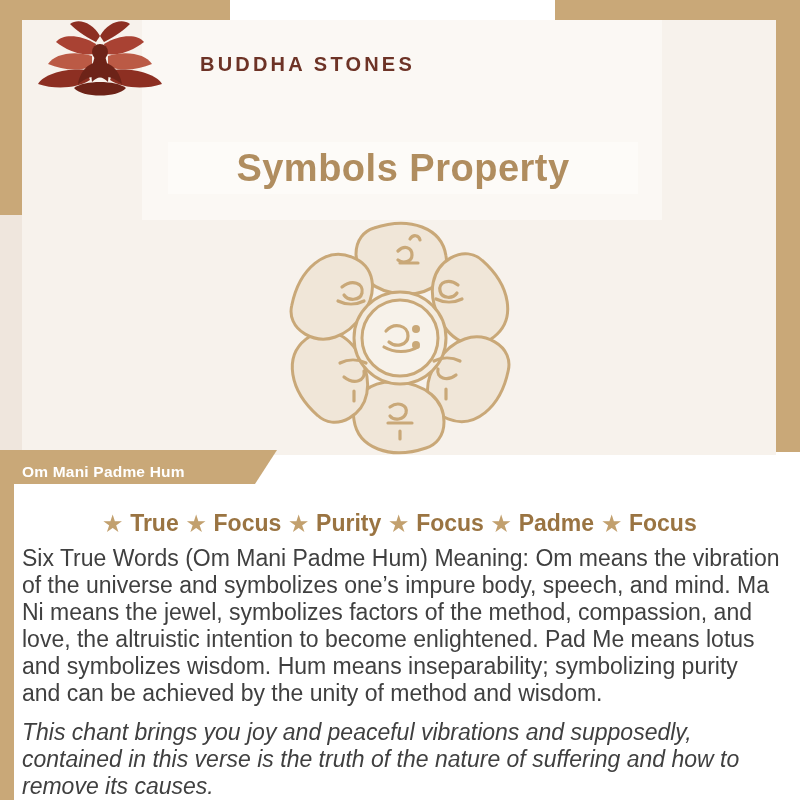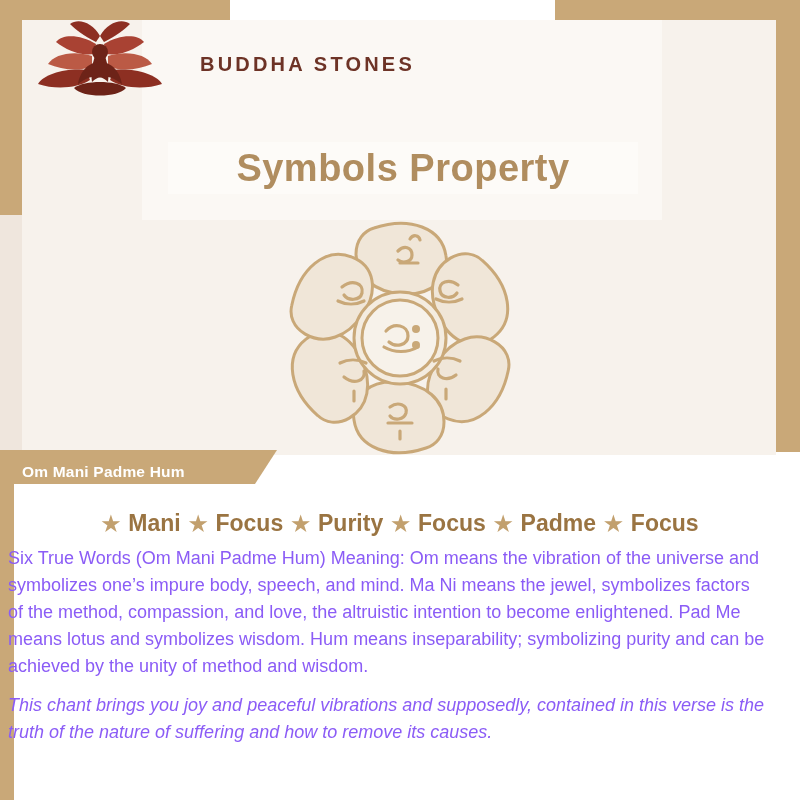--- a/index.html
+++ b/index.html
@@ -174,24 +174,24 @@
     font-size: 21px;
     padding: 0 4px;
   }
   .kw-word {
     padding: 0 4px;
     white-space: nowrap;
   }
 
   .paragraphs {
     position: absolute;
-    left: 8px; top: 545px;
+    left: 22px; top: 545px;
     width: 758px;
-    color: #8b5cf6;
-    font-size: 18px;
+    color: #404040;
+    font-size: 23px;
     line-height: 27px;
   }
   .paragraphs p {
     margin: 0;
   }
   .paragraphs p + p {
     margin-top: 12px;
     font-style: italic;
   }
 </style>
@@ -302,21 +302,21 @@
   <div class="tab">
     <span class="tab-label">Om Mani Padme Hum</span>
   </div>
   <div class="tab-corner"></div>
 
   <div class="body-area"></div>
   <div class="body-left-strip"></div>
 
   <div class="keywords">
     <span class="kw-star">★</span>
-    <span class="kw-word">Mani</span>
+    <span class="kw-word">True</span>
     <span class="kw-star">★</span>
     <span class="kw-word">Focus</span>
     <span class="kw-star">★</span>
     <span class="kw-word">Purity</span>
     <span class="kw-star">★</span>
     <span class="kw-word">Focus</span>
     <span class="kw-star">★</span>
     <span class="kw-word">Padme</span>
     <span class="kw-star">★</span>
     <span class="kw-word">Focus</span>

